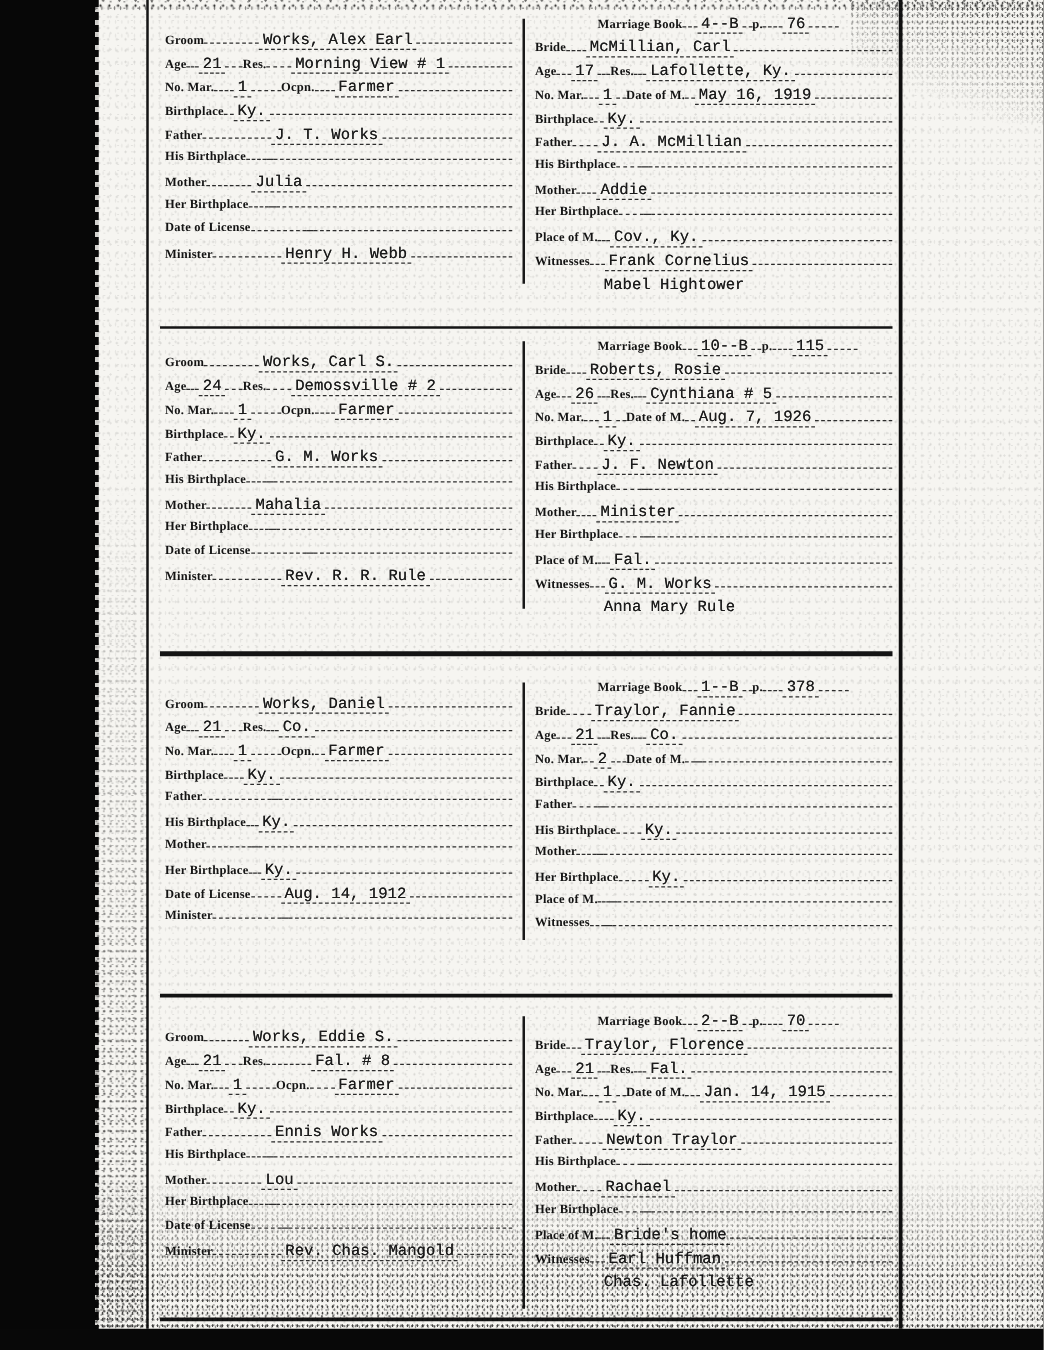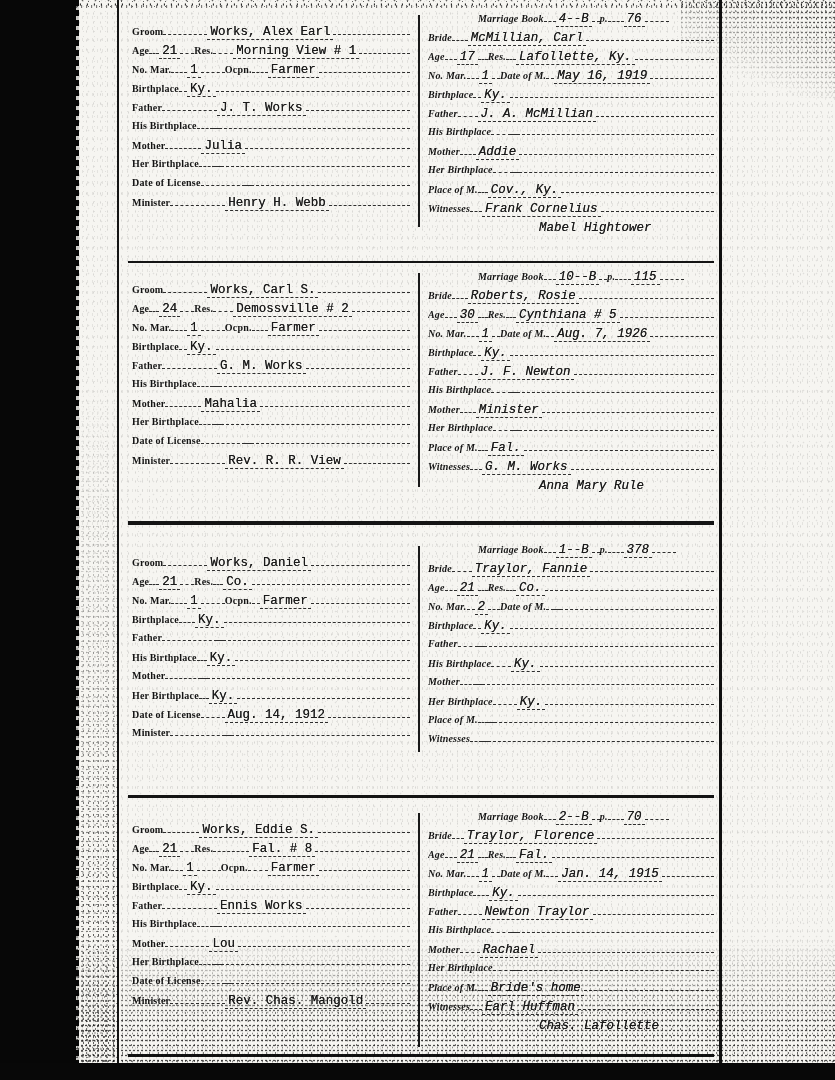--- a/index.html
+++ b/index.html
@@ -39,24 +39,24 @@
   .vline.right{left:719px;width:3px;background:#0f0f0f;}
   .hr{position:absolute;left:128px;width:586px;background:#141414;}
   #hr1{top:261px;height:2px}#hr2{top:521px;height:4px}#hr3{top:795px;height:3px}#hr4{top:1054px;height:3px}
   
   .record{position:absolute;left:118px;width:601px;}
   #r0{top:12px}#r1{top:270px}#r2{top:543px}#r3{top:810px}
   .divider{position:absolute;left:300px;top:3px;width:2px;background:#191919;}
   #r0 .divider{height:212px}#r1 .divider{height:214px}#r2 .divider{height:206px}#r3 .divider{height:234px}
   .card{position:absolute;top:0;}
   .card.groom{left:14px;width:278px;padding-top:13px;}
-  .card.bride{left:310px;width:286px;font-style:italic;}
+  .card.bride{left:310px;width:286px;}
   .row{display:flex;align-items:baseline;height:19px;white-space:nowrap;overflow:hidden;}
   .row.mbook{margin-left:50px;}
-  .row.wit2{margin-left:108px;}
+  .row.wit2{margin-left:52px;}
   .lbl{font-family:"Liberation Serif",serif;font-weight:700;font-size:10px;color:#141414;
        letter-spacing:.2px;flex:0 0 auto;}
   .val{font-family:"Liberation Mono","DejaVu Sans Mono",monospace;font-size:12.5px;color:#1b1b1b;
        padding:0 3px;border-bottom:1px dashed #2e2e2e;flex:0 0 auto;text-shadow:0 0 .4px #333;}
   .val.noline{border-bottom:none;}
   .lead{display:block;height:2px;border-bottom:1px dashed #2e2e2e;flex:0 0 auto;}
   .grow{flex:1 1 auto;}
   .w8{width:8px}.w10{width:10px}.w12{width:12px}.w14{width:14px}.w16{width:16px}.w20{width:20px}
   .w24{width:24px}.w36{width:36px}.w44{width:44px}.w55{width:55px}
 </style>
@@ -289,21 +289,21 @@
         </div>
       <div class="row">
           <span class="lbl">Date of License</span>
           <span class="lead w44"></span>
           <span class="val"></span>
           <span class="lead grow"></span>
         </div>
       <div class="row">
           <span class="lbl">Minister</span>
           <span class="lead w55"></span>
-          <span class="val">Rev. R. R. View</span>
+          <span class="val">Rev. R. R. Rule</span>
           <span class="lead grow"></span>
         </div>
     </div>
     <div class="card bride">
       <div class="row mbook">
           <span class="lbl">Marriage Book</span>
           <span class="lead w12"></span>
           <span class="val">10--B</span>
           <span class="lead w8"></span>
           <span class="lbl">p.</span>
@@ -313,21 +313,21 @@
         </div>
       <div class="row">
           <span class="lbl">Bride</span>
           <span class="lead w16"></span>
           <span class="val">Roberts, Rosie</span>
           <span class="lead grow"></span>
         </div>
       <div class="row">
           <span class="lbl">Age</span>
           <span class="lead w12"></span>
-          <span class="val">30</span>
+          <span class="val">26</span>
           <span class="lead w10"></span>
           <span class="lbl">Res.</span>
           <span class="lead w10"></span>
           <span class="val">Cynthiana # 5</span>
           <span class="lead grow"></span>
         </div>
       <div class="row">
           <span class="lbl">No. Mar.</span>
           <span class="lead w12"></span>
           <span class="val">1</span>

